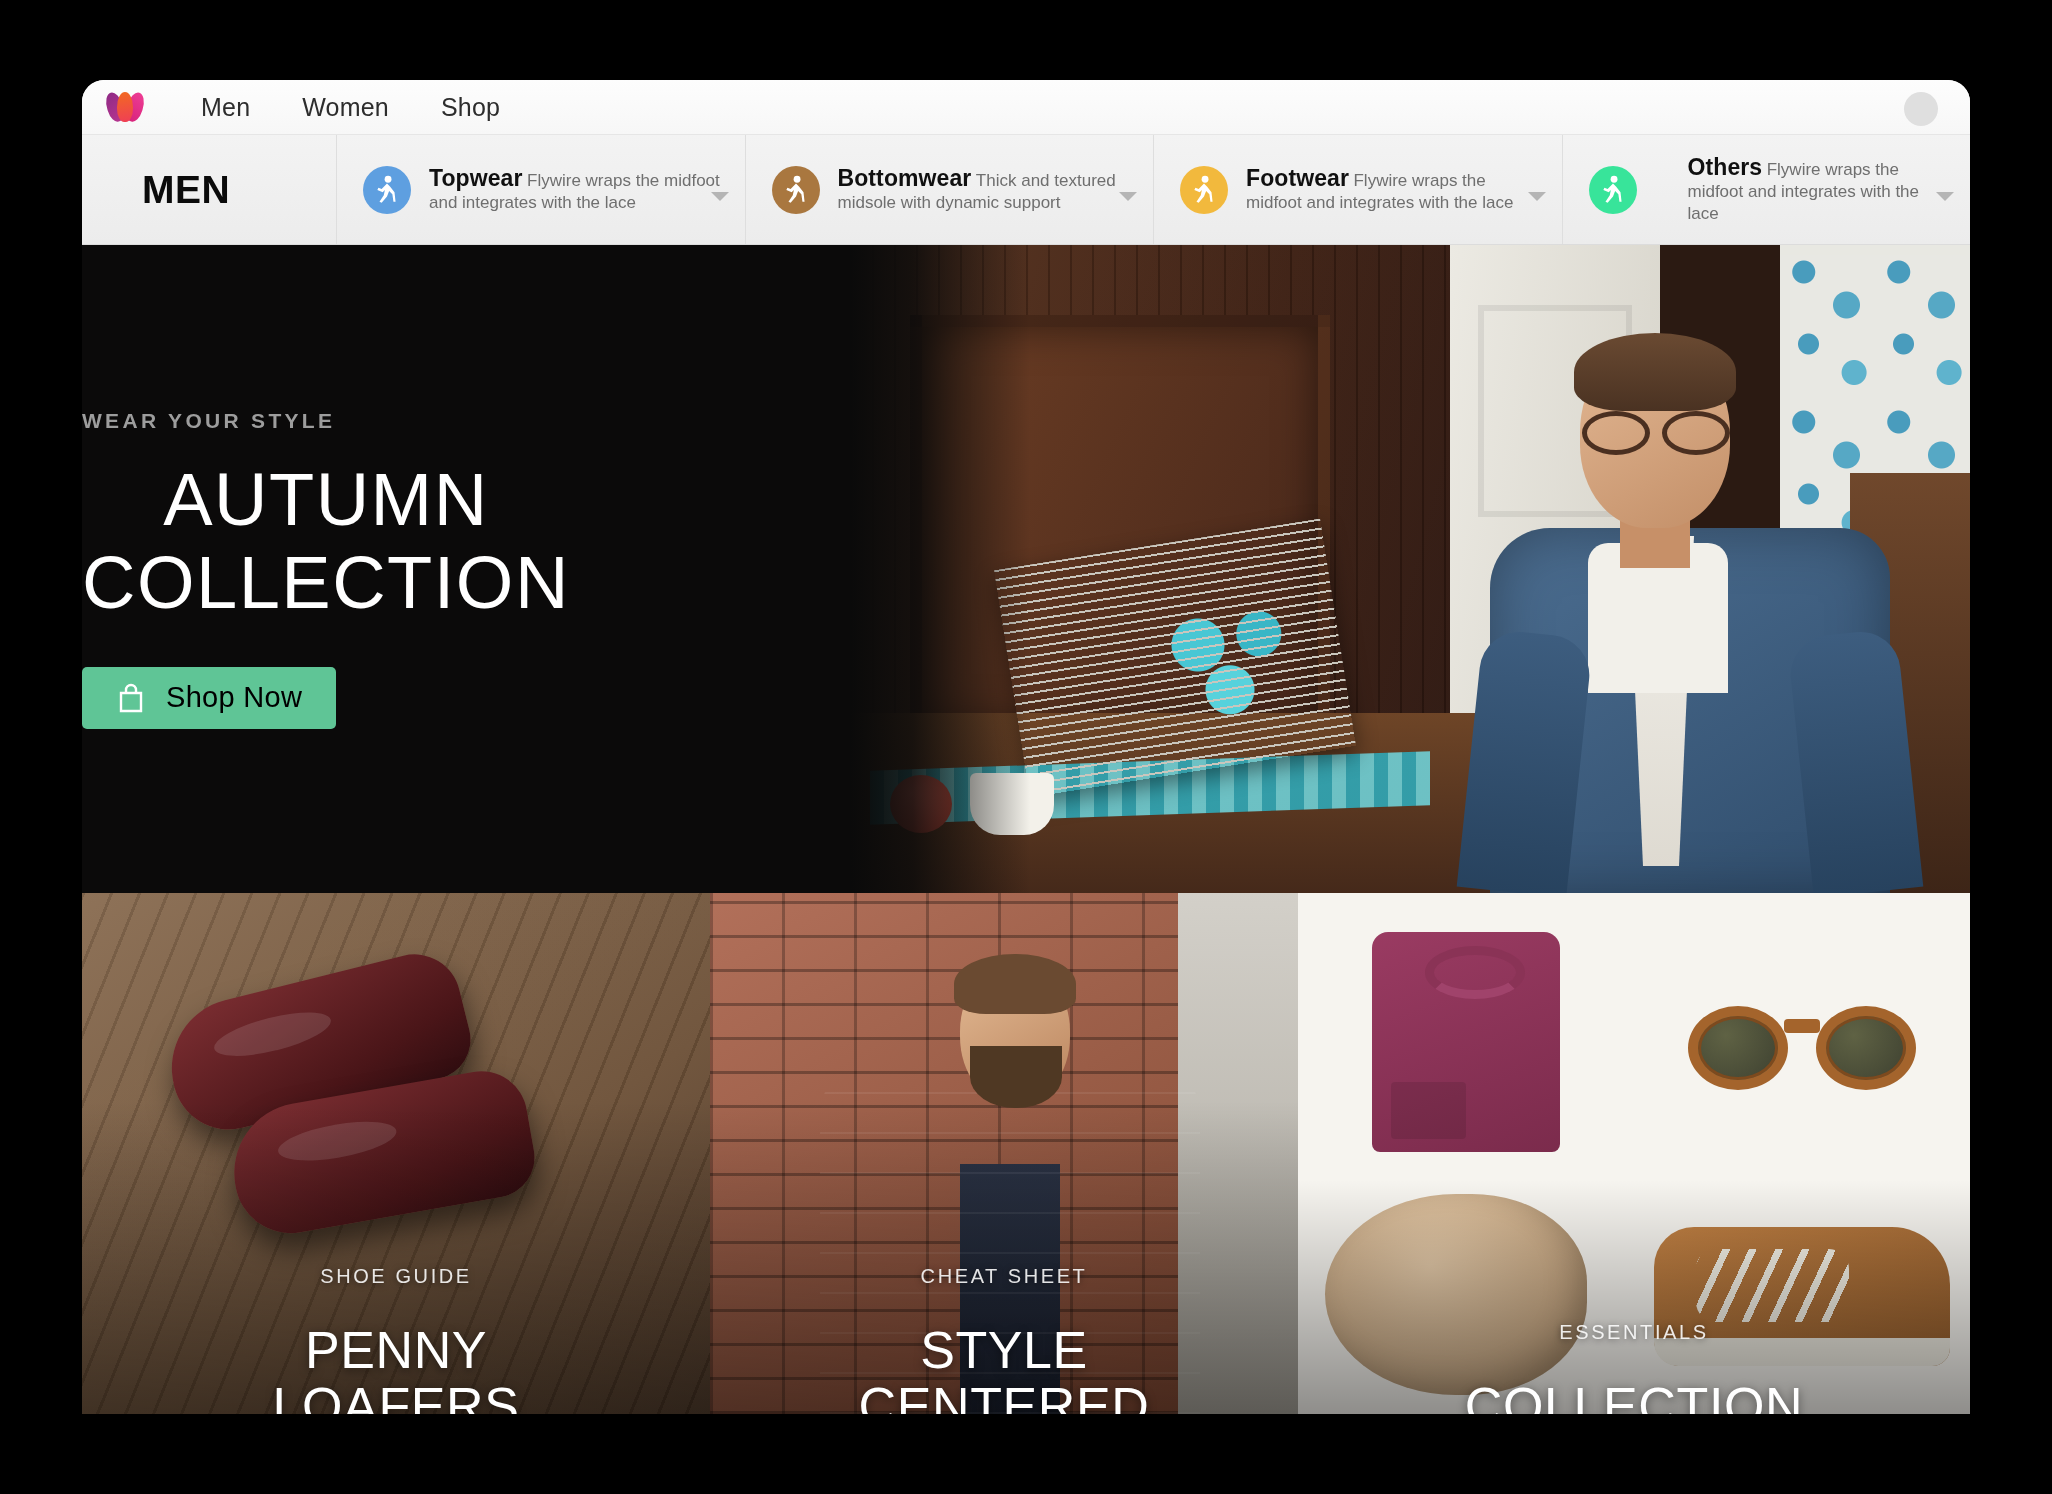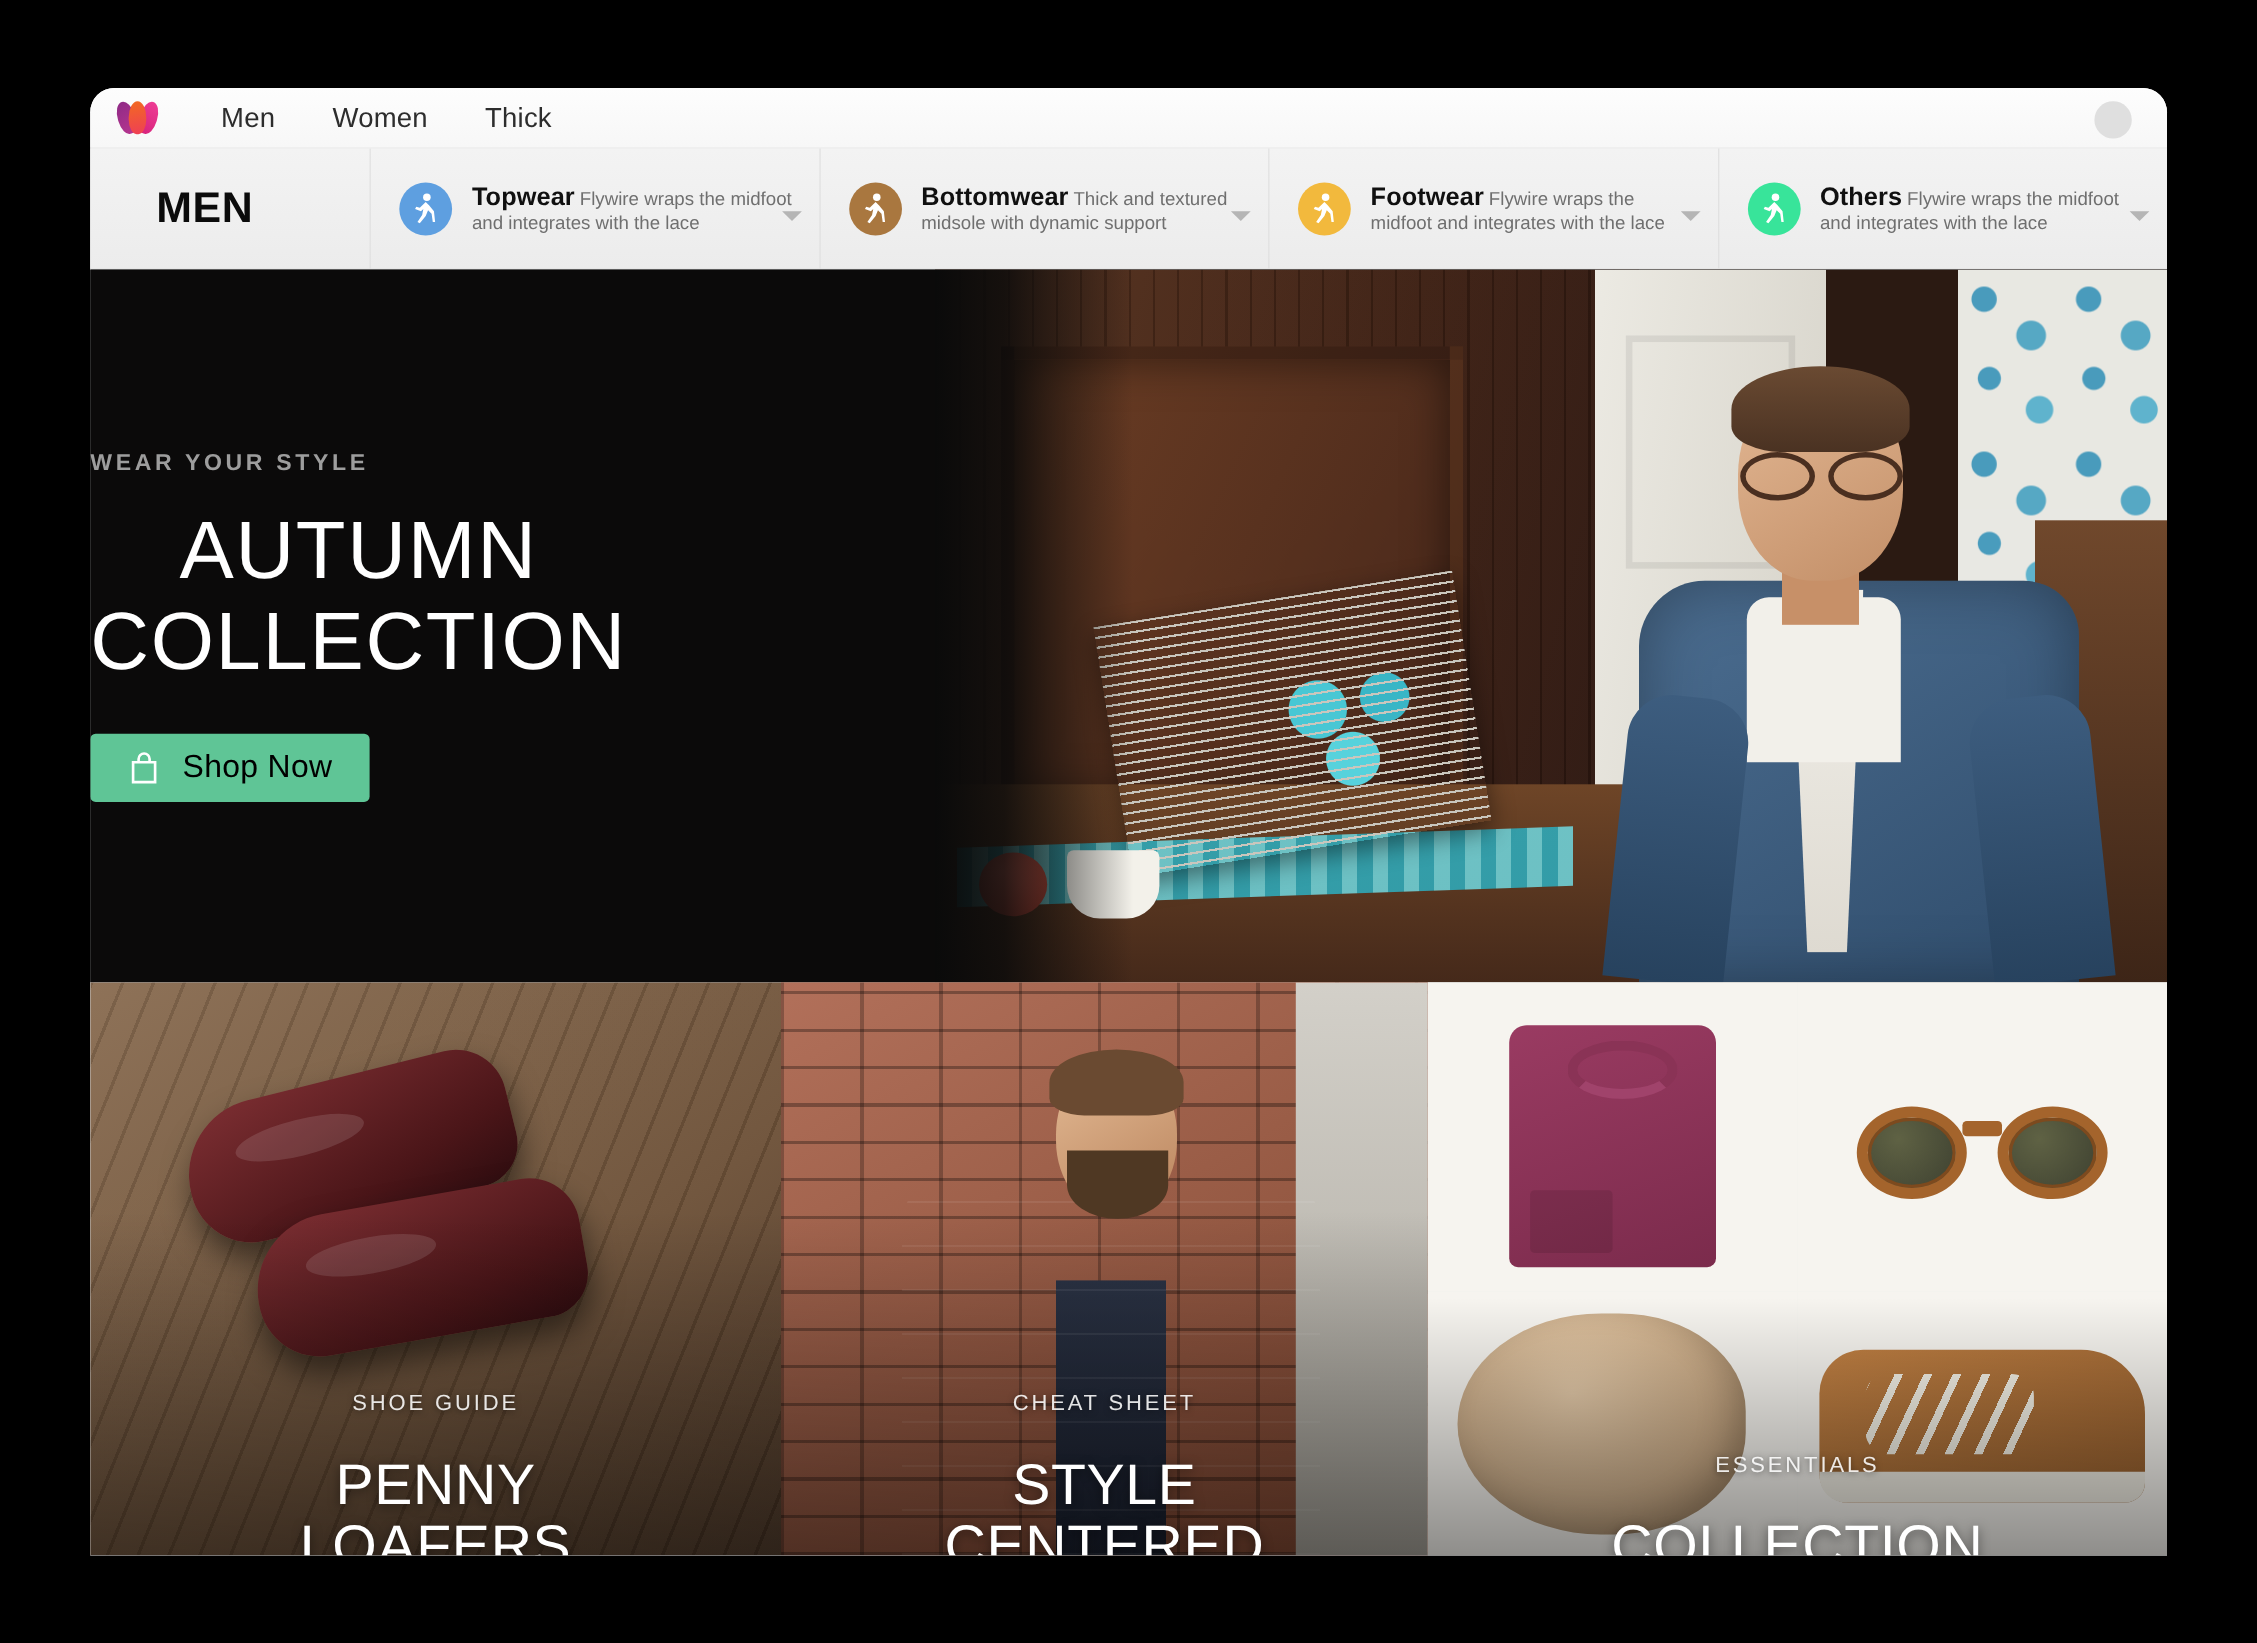--- a/index.html
+++ b/index.html
@@ -67,21 +67,21 @@
     color: #0b0b0b; letter-spacing: .5px;
   }
   .cat {
     flex: 1 1 0;
     display: flex; align-items: center;
     padding: 0 20px 0 26px;
     border-right: 1px solid #dedede;
     cursor: pointer;
     position: relative;
   }
-  .cat:last-child { border-right: none; }
+  .cat:last-child { border-right: none; gap: 33px; }
   .cat-icon {
     width: 48px; height: 48px; border-radius: 50%;
     flex: 0 0 48px; margin-right: 18px;
     display: flex; align-items: center; justify-content: center;
   }
   .cat-icon svg { width: 26px; height: 30px; display:block; }
   .cat-text { min-width: 0; flex: 1 1 auto; }
   .cat-title {
     font-size: 23px; font-weight: bold; color: #101010;
     margin-bottom: 4px; letter-spacing: .1px;
@@ -417,21 +417,21 @@
 <div id="window">
 
   <div id="topbar">
     <div id="logo">
       <span class="petal p1"></span>
       <span class="petal p3"></span>
       <span class="petal p2"></span>
     </div>
     <span class="toplink">Men</span>
     <span class="toplink">Women</span>
-    <span class="toplink">Thick</span>
+    <span class="toplink">Shop</span>
     <div id="avatar"></div>
   </div>
 
   <div id="catnav">
 
     <div id="men-cell">
       <span class="men-label">MEN</span>
     </div>
 
     <div class="cat">

